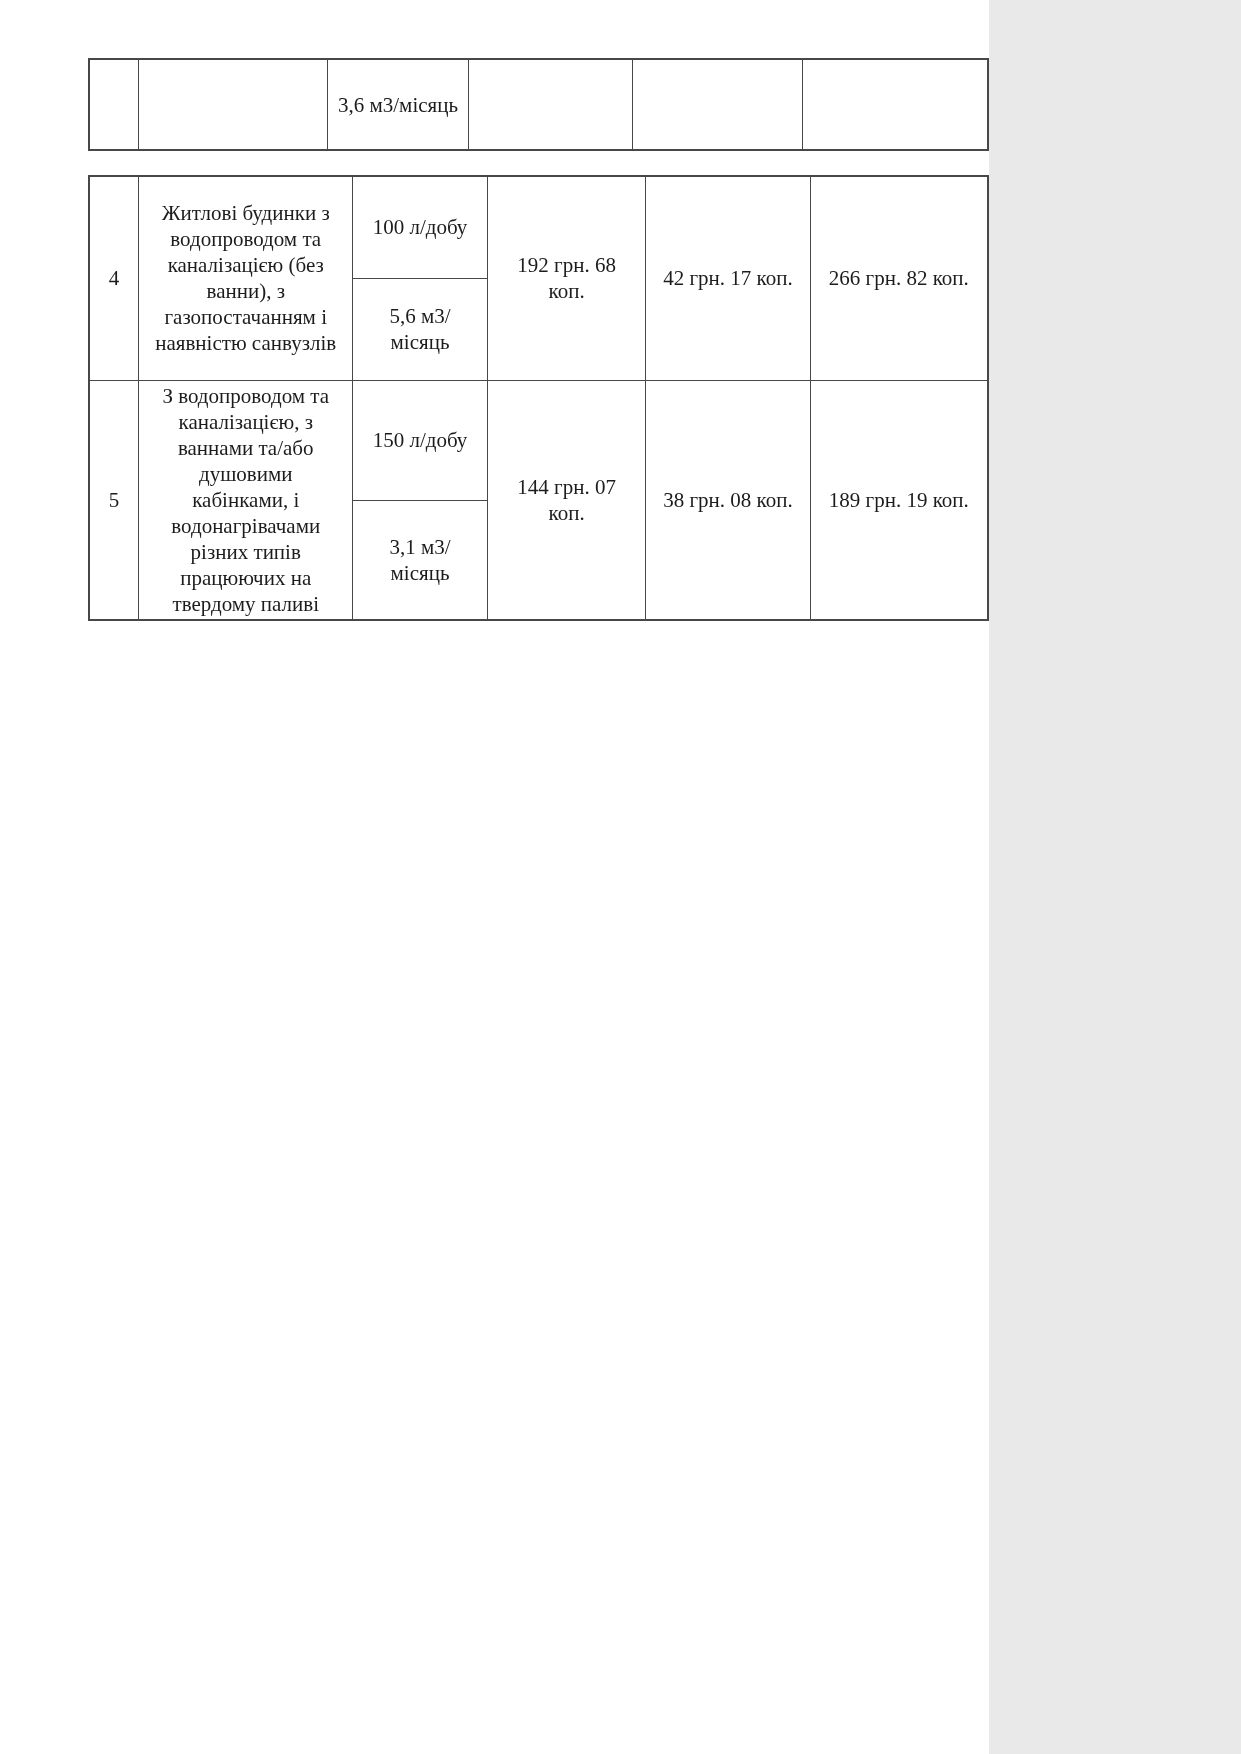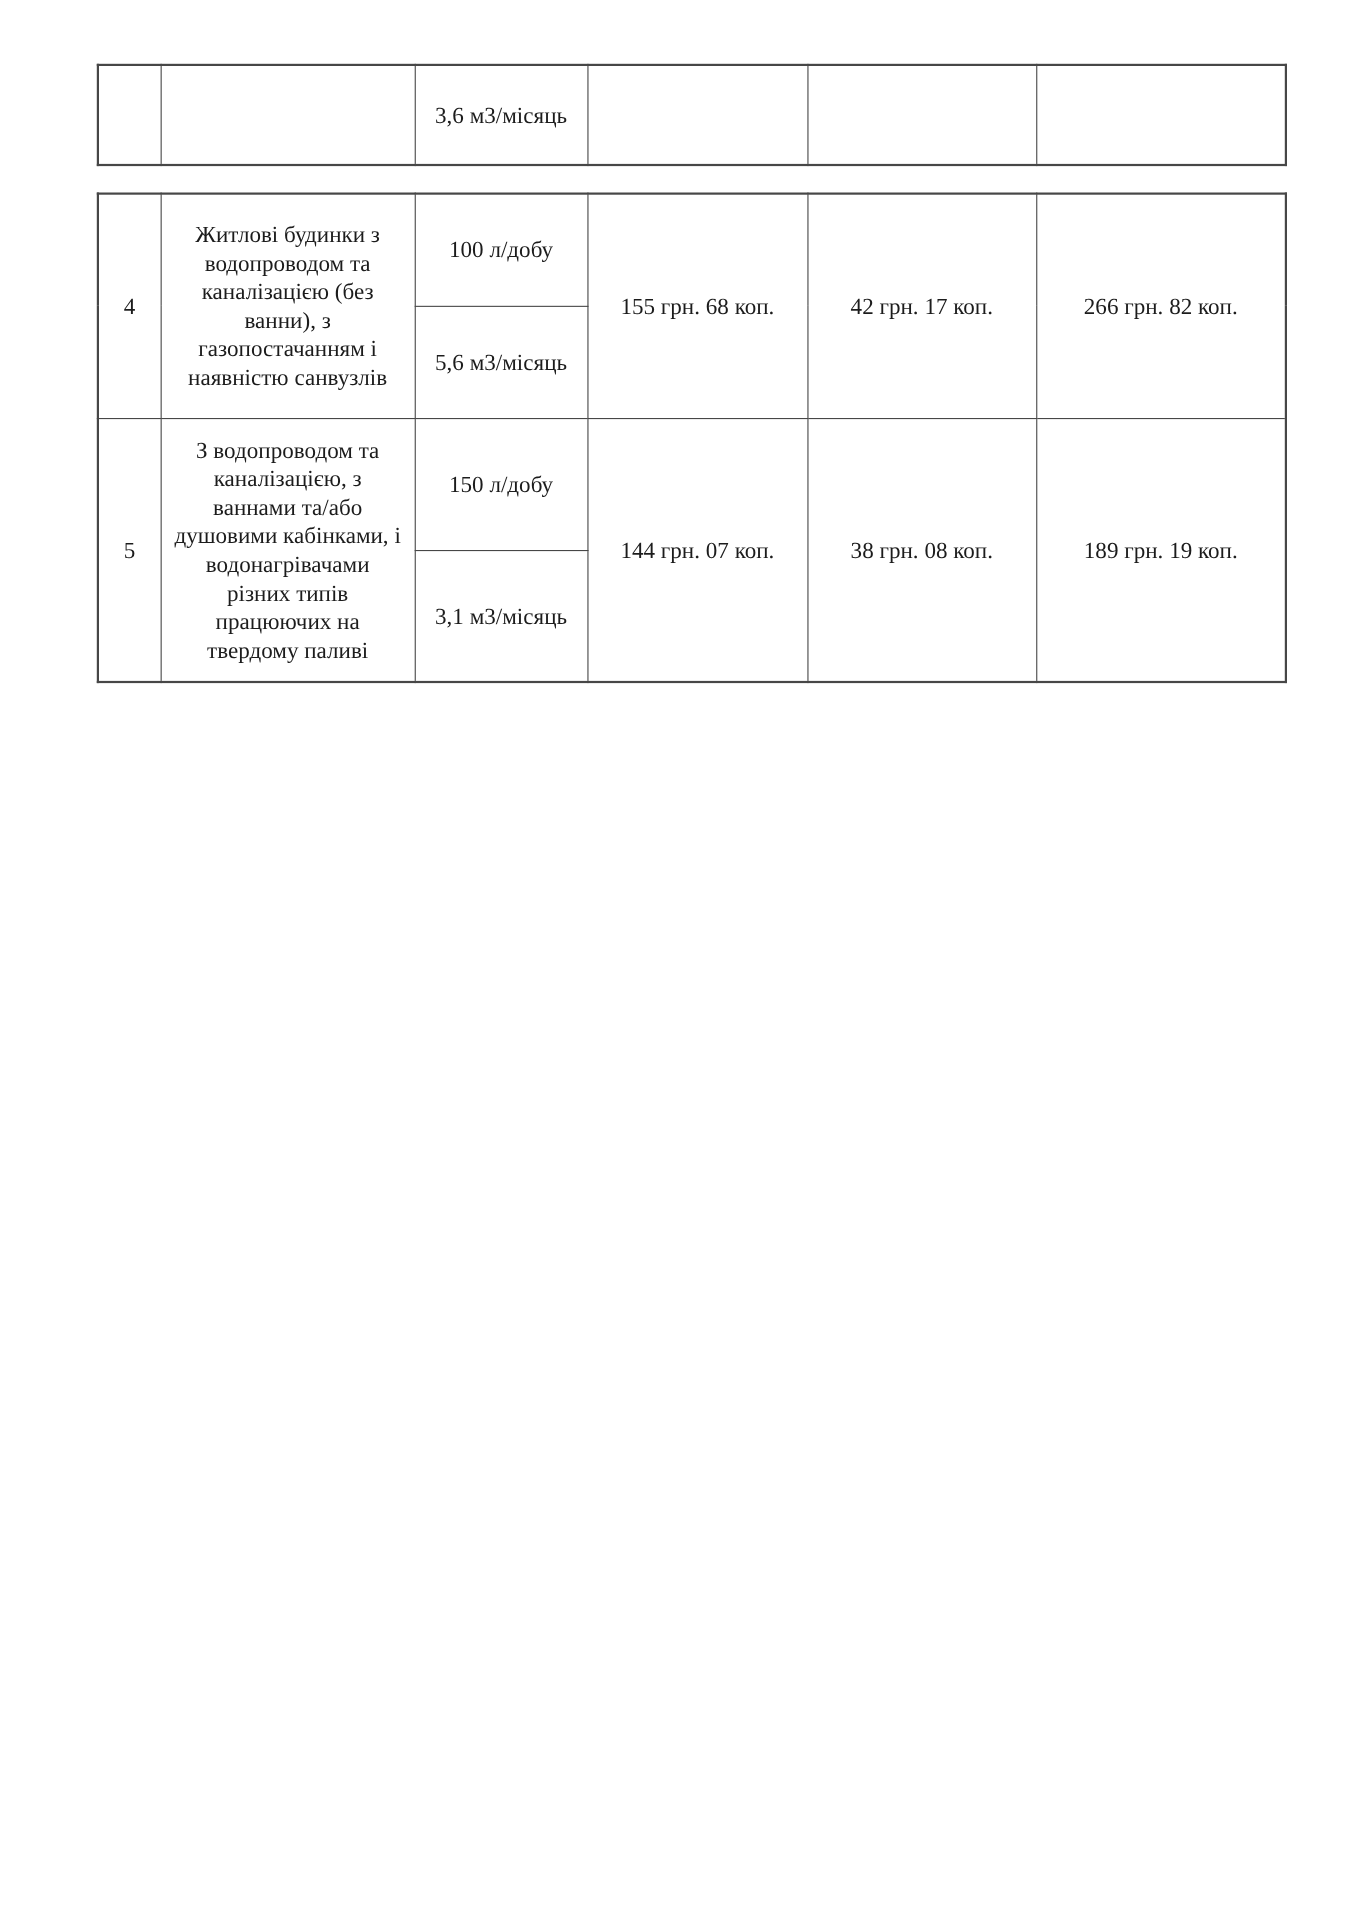--- a/index.html
+++ b/index.html
@@ -1,19 +1,19 @@
 <!DOCTYPE html>
 <html><head>
 <meta charset="utf-8">
 <style>
   * { margin: 0; padding: 0; box-sizing: border-box; }
   html, body { background: #e9e9e9; }
   .page {
     position: relative;
-    width: 1241px;
+    width: 989px;
     height: 1754px;
     background: #ffffff;
     font-family: "Liberation Serif", "DejaVu Serif", serif;
     color: #1c1c1c;
     overflow: hidden;
     padding-left: 12px;
   }
   table.doc-table {
     border-collapse: collapse;
     table-layout: fixed;
@@ -76,21 +76,21 @@
       <col class="col-t1">
         <col class="col-t2">
         <col class="col-t3">
     </colgroup>
     <tbody>
 
       <tr class="r4-half">
         <td rowspan="2">4</td>
         <td rowspan="2">Житлові будинки з водопроводом та каналізацією (без ванни), з газопостачанням і наявністю санвузлів</td>
         <td>100 л/добу</td>
-        <td rowspan="2">155 грн. 68 коп.</td>
+        <td rowspan="2">192 грн. 68 коп.</td>
         <td rowspan="2">42 грн. 17 коп.</td>
         <td rowspan="2">266 грн. 82 коп.</td>
       </tr>
       <tr class="r4-half">
         <td>5,6 м3/місяць</td>
       </tr>
 
       <tr class="r5-half">
         <td rowspan="2">5</td>
         <td rowspan="2">З водопроводом та каналізацією, з ваннами та/або душовими кабінками, і водонагрівачами різних типів працюючих на твердому паливі</td>

